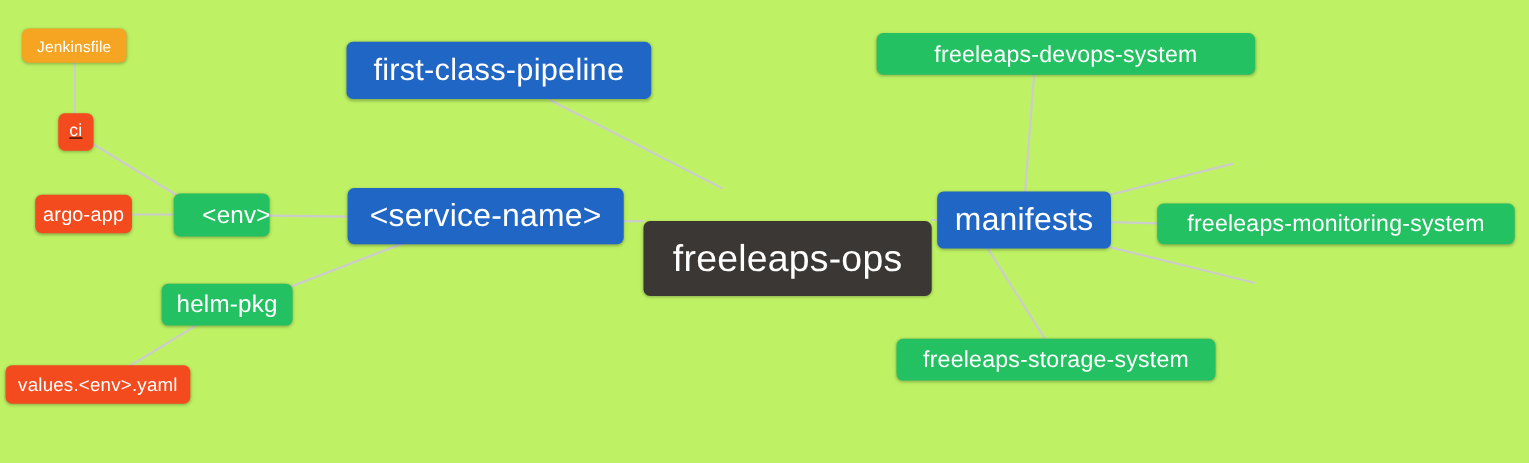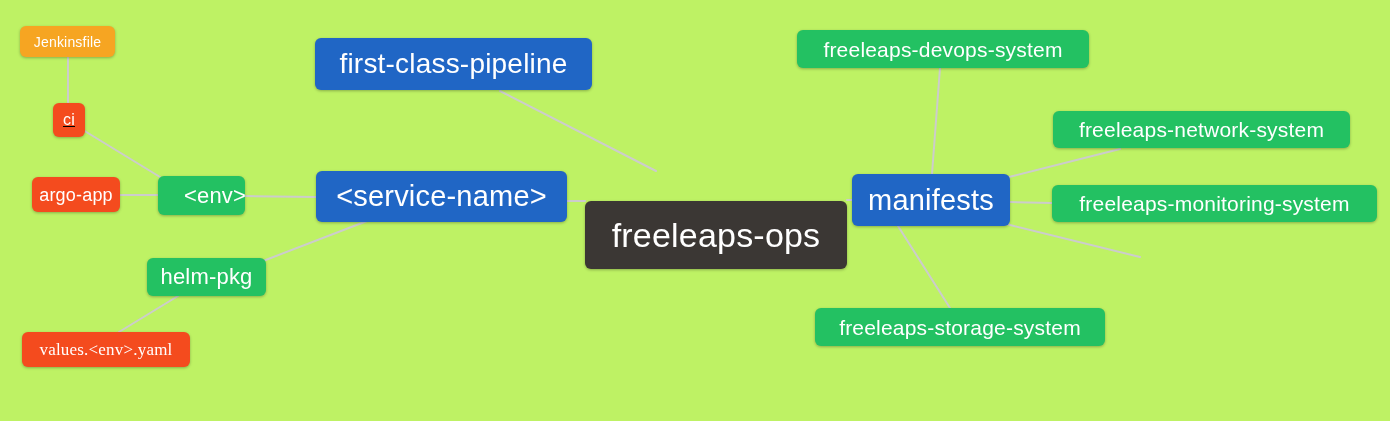--- a/index.html
+++ b/index.html
@@ -68,40 +68,37 @@
     </div>
   <div class="node" style="left: 32px; top: 177px; width: 88px; height: 35px; background: rgb(244, 75, 30);">
       <span style="font-size: 18px;">argo-app</span>
     </div>
   <div class="node" style="left: 158px; top: 176px; width: 87px; height: 39px; background: rgb(35, 193, 98);">
       <span style="font-size: 22px; margin-left: 27px;">&lt;env&gt;</span>
     </div>
   <div class="node" style="left: 147px; top: 258px; width: 119px; height: 38px; background: rgb(35, 193, 98);">
       <span style="font-size: 22px; text-align: right;">helm-pkg</span>
     </div>
-  <div class="node" style="left: 22px; top: 332px; width: 168px; height: 35px; background: rgb(244, 75, 30); font-family: Liberation Serif, serif;">
+  <div class="node" style="left: 5px; top: 332px; width: 168px; height: 35px; background: rgb(244, 75, 30);">
       <span style="font-size: 17px;">values.&lt;env&gt;.yaml</span>
     </div>
   <div class="node" style="left: 316px; top: 171px; width: 251px; height: 51px; background: rgb(32, 102, 197);">
       <span style="font-size: 29px;">&lt;service-name&gt;</span>
     </div>
   <div class="node" style="left: 315px; top: 38px; width: 277px; height: 52px; background: rgb(32, 102, 197);">
       <span style="font-size: 28px;">first-class-pipeline</span>
     </div>
   <div class="node" style="left: 585px; top: 171px; width: 262px; height: 68px; background: rgb(59, 55, 52); margin-top: 30px;">
       <span style="font-size: 34px;">freeleaps-ops</span>
     </div>
   <div class="node" style="left: 852px; top: 174px; width: 158px; height: 52px; background: rgb(32, 102, 197);">
       <span style="font-size: 29px;">manifests</span>
     </div>
-  <div class="node" style="left: 797px; top: 30px; width: 292px; height: 38px; background: rgb(35, 193, 98);">
+  <div class="node" style="left: 797px; top: 30px; width: 344px; height: 38px; background: rgb(35, 193, 98);">
       <span style="font-size: 21px;">freeleaps-devops-system</span>
-    </div>
-  <div class="node" style="left: 1053px; top: 111px; width: 297px; height: 37px; background: rgb(35, 193, 98);">
-      <span style="font-size: 21px;">freeleaps-network-system</span>
     </div>
   <div class="node" style="left: 1052px; top: 185px; width: 325px; height: 37px; background: rgb(35, 193, 98);">
       <span style="font-size: 21px;">freeleaps-monitoring-system</span>
     </div>
   <div class="node" style="left: 815px; top: 308px; width: 290px; height: 38px; background: rgb(35, 193, 98);">
       <span style="font-size: 21px;">freeleaps-storage-system</span>
     </div>
 </div>
 
 </body></html>

